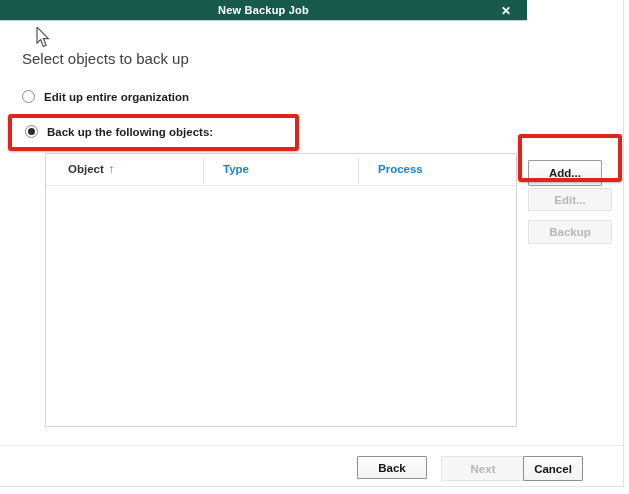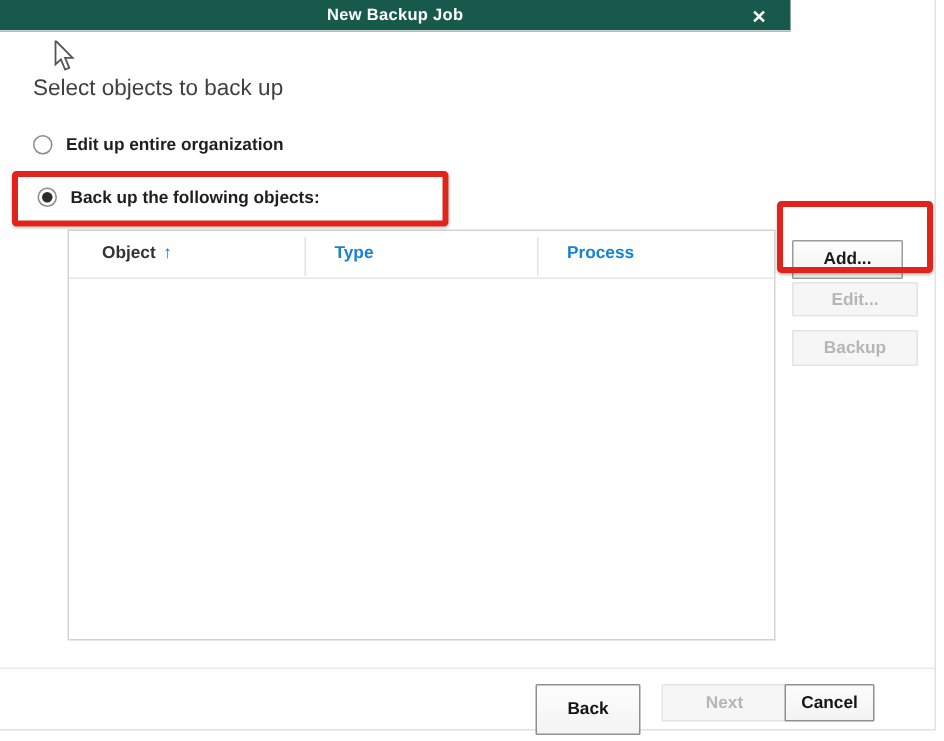--- a/index.html
+++ b/index.html
@@ -99,21 +99,21 @@
   }
   .btn-disabled {
     background: #f6f6f6; border: 1px solid #e4e4e4; color: #b6b6b6; cursor: default;
   }
   .btn-add    { left: 528px; top: 160px; width: 74px; height: 26px; }
   .btn-edit   { left: 528px; top: 188px; width: 84px; height: 23px; }
   .btn-remove { left: 528px; top: 220px; width: 84px; height: 24px; }
 
   
   .footer-sep { position: absolute; left: 0; top: 445px; width: 623px; height: 1px; background: #e8e8e8; }
-  .btn-back   { left: 357px; top: 456px; width: 70px; height: 34px; }
+  .btn-back   { left: 357px; top: 456px; width: 70px; height: 23px; }
   .btn-next   { left: 441px; top: 456px; width: 84px; height: 25px; }
   .btn-cancel { left: 523px; top: 456px; width: 60px; height: 25px; }
   .btn-footer-enabled {
     background: linear-gradient(#fdfdfd, #f3f3f3);
     border: 1px solid #8f8f8f; color: #141414;
   }
 </style>
 </head>
 <body>
 

